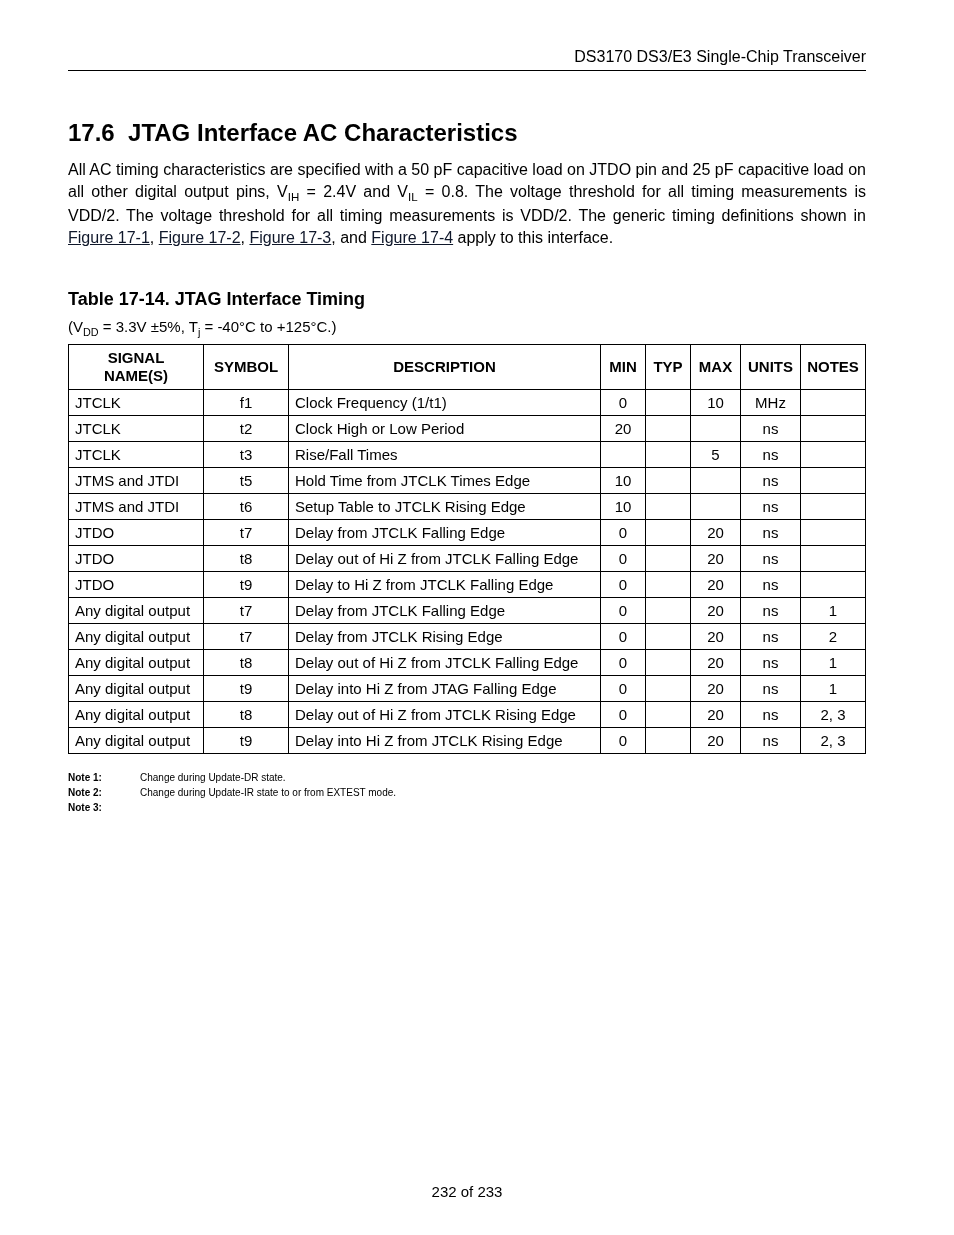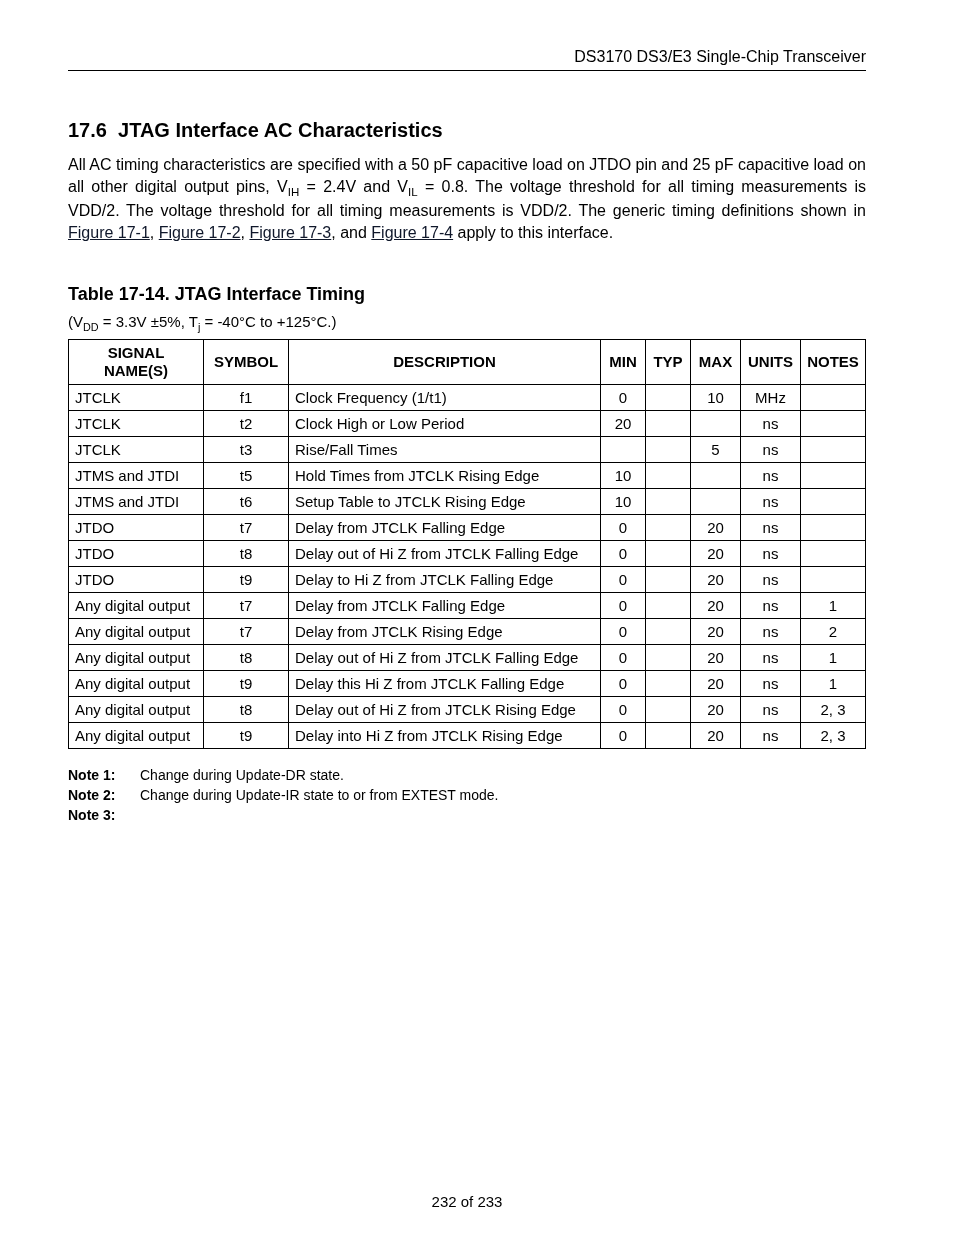--- a/index.html
+++ b/index.html
@@ -15,21 +15,21 @@
     padding: 48px 88px 40px 68px;
   }
   .header-line {
     border-bottom: 1.5px solid #000;
     margin-bottom: 34px;
     padding-bottom: 4px;
     text-align: right;
     font-size: 16px;
   }
   .sec-heading {
-    font-size: 20px;
+    font-size: 24px;
     font-weight: bold;
     margin-bottom: 12px;
     margin-top: 48px;
   }
   .para {
     font-size: 16px;
     line-height: 1.35;
     text-align: justify;
     margin-bottom: 40px;
   }
@@ -65,21 +65,21 @@
   .col-symbol { width: 85px; text-align: center; }
   .col-desc   { text-align: left; }
   .col-min    { width: 45px; text-align: center; }
   .col-typ    { width: 45px; text-align: center; }
   .col-max    { width: 50px; text-align: center; }
   .col-units  { width: 60px; text-align: center; }
   .col-notes  { width: 65px; text-align: center; }
   .th-signal { text-align: center; }
   .notes {
     margin-top: 18px;
-    font-size: 14px;
+    font-size: 10px;
   }
   .note-row {
     display: flex;
     margin-bottom: 4px;
   }
   .note-label {
     font-weight: bold;
     width: 72px;
     flex: 0 0 72px;
   }
@@ -154,21 +154,21 @@
           <td class="col-desc">Rise/Fall Times</td>
           <td class="col-min"></td>
           <td class="col-typ"></td>
           <td class="col-max">5</td>
           <td class="col-units">ns</td>
           <td class="col-notes"></td>
         </tr>
         <tr>
           <td class="col-signal">JTMS and JTDI</td>
           <td class="col-symbol">t5</td>
-          <td class="col-desc">Hold Times from JTCLK Rising Edge</td>
+          <td class="col-desc">Hold Time from JTCLK Times Edge</td>
           <td class="col-min">10</td>
           <td class="col-typ"></td>
           <td class="col-max"></td>
           <td class="col-units">ns</td>
           <td class="col-notes"></td>
         </tr>
         <tr>
           <td class="col-signal">JTMS and JTDI</td>
           <td class="col-symbol">t6</td>
           <td class="col-desc">Setup Table to JTCLK Rising Edge</td>
@@ -234,21 +234,21 @@
           <td class="col-desc">Delay out of Hi Z from JTCLK Falling Edge</td>
           <td class="col-min">0</td>
           <td class="col-typ"></td>
           <td class="col-max">20</td>
           <td class="col-units">ns</td>
           <td class="col-notes">1</td>
         </tr>
         <tr>
           <td class="col-signal">Any digital output</td>
           <td class="col-symbol">t9</td>
-          <td class="col-desc">Delay this Hi Z from JTCLK Falling Edge</td>
+          <td class="col-desc">Delay into Hi Z from JTAG Falling Edge</td>
           <td class="col-min">0</td>
           <td class="col-typ"></td>
           <td class="col-max">20</td>
           <td class="col-units">ns</td>
           <td class="col-notes">1</td>
         </tr>
         <tr>
           <td class="col-signal">Any digital output</td>
           <td class="col-symbol">t8</td>
           <td class="col-desc">Delay out of Hi Z from JTCLK Rising Edge</td>

